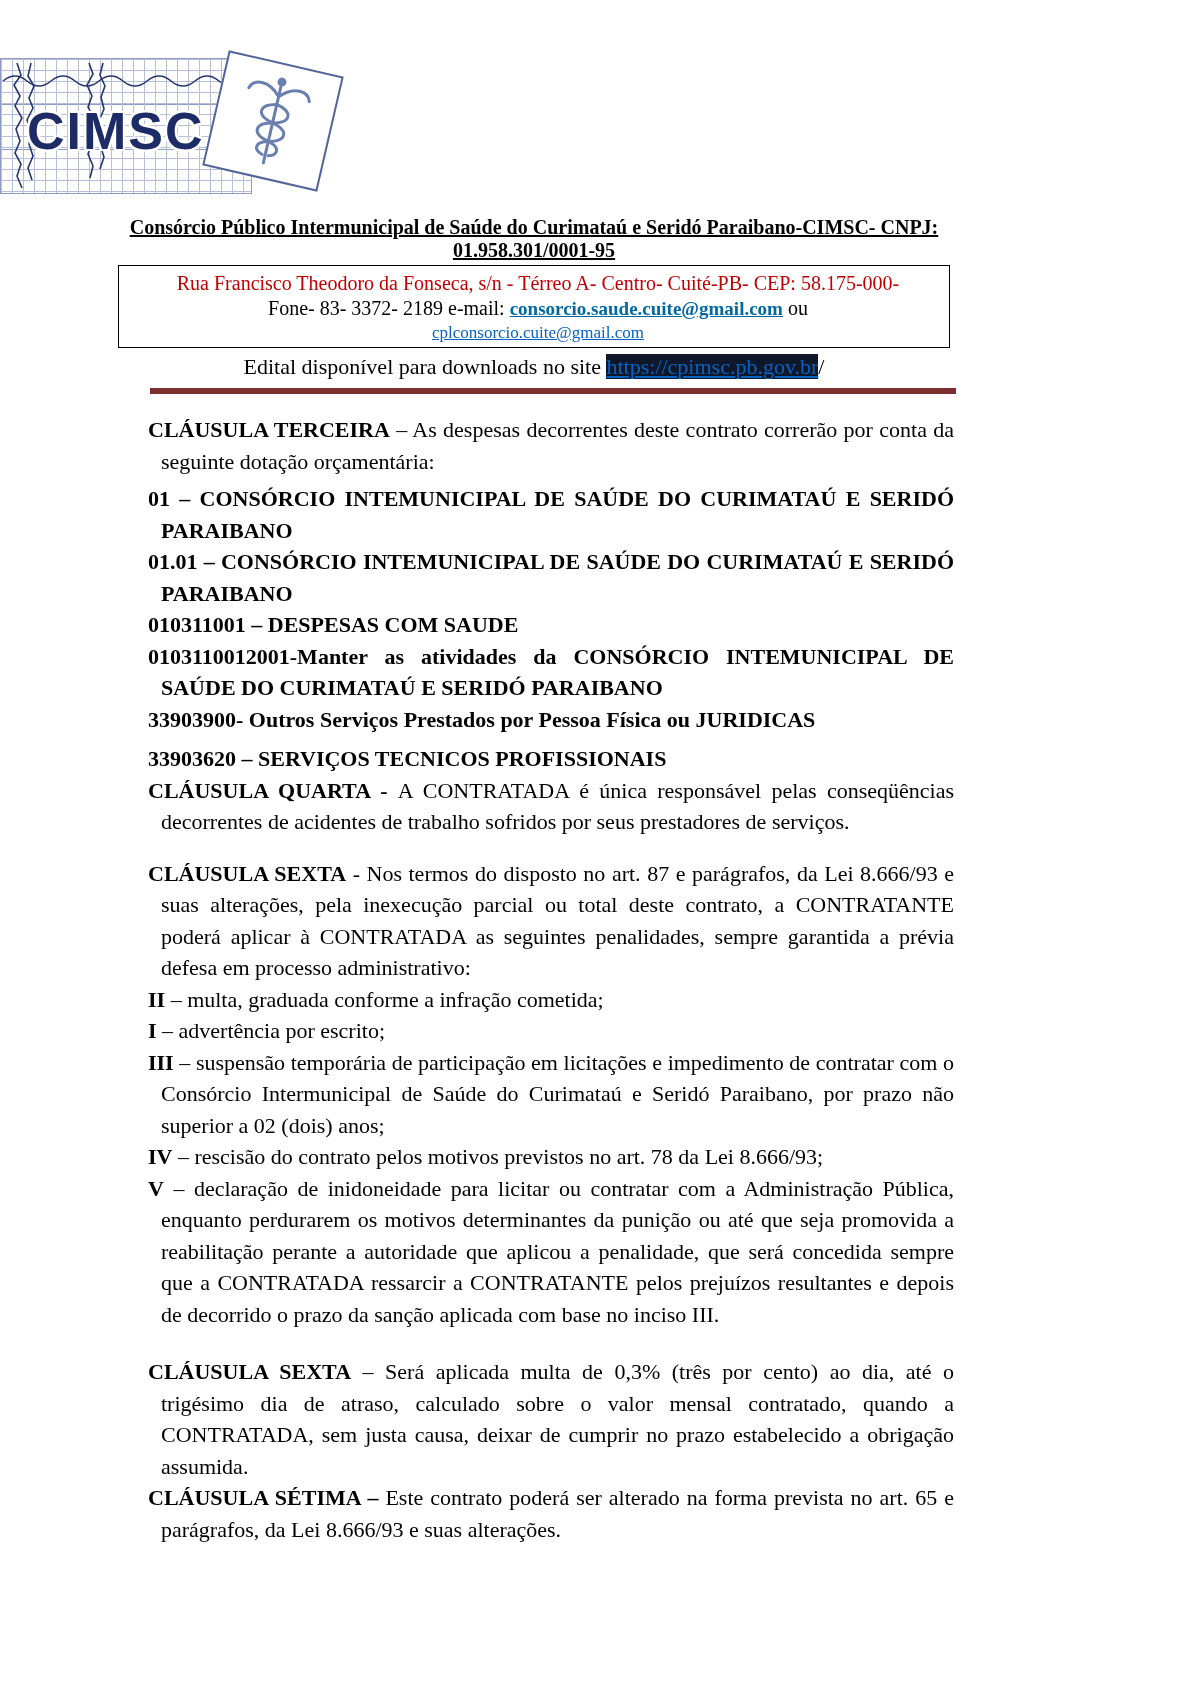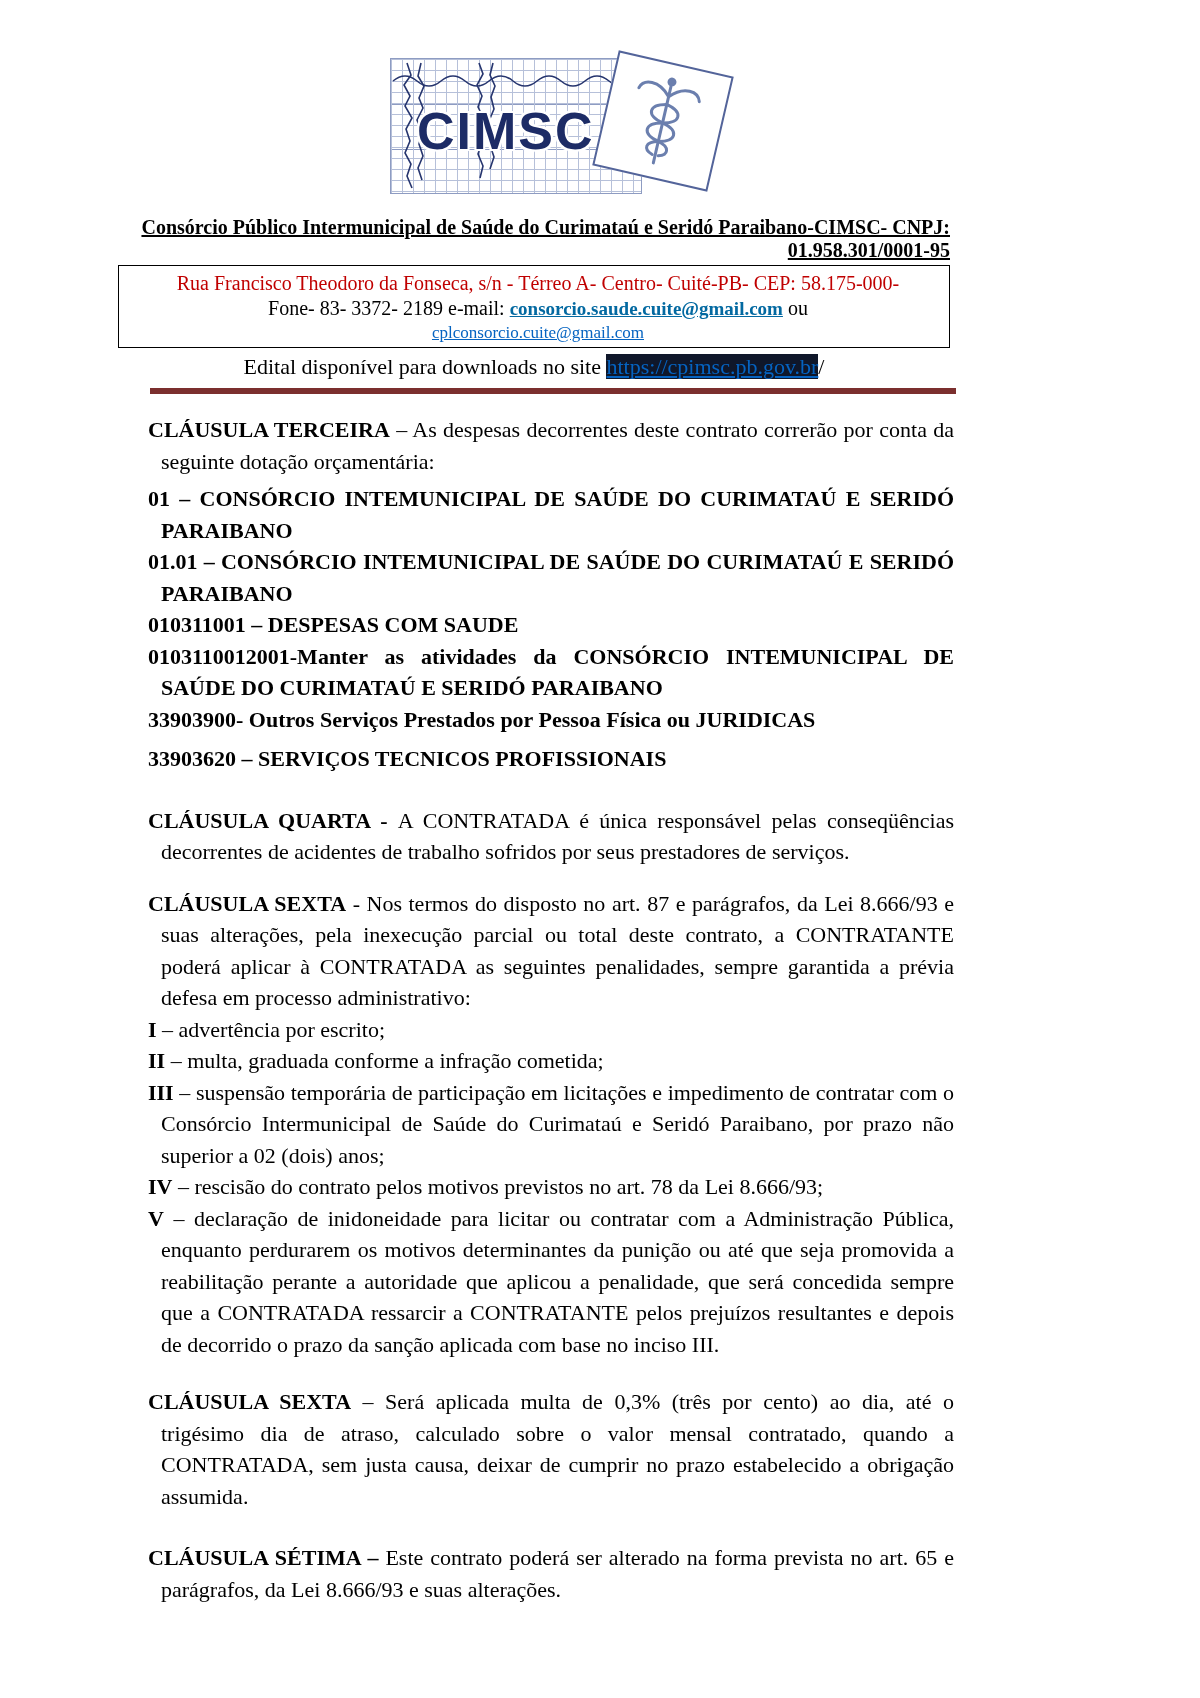--- a/index.html
+++ b/index.html
@@ -8,21 +8,21 @@
     width: 1200px; height: 1698px;
     font-family: "Liberation Serif", serif;
     color: #000;
     position: relative;
   }
   .page { width: 1200px; height: 1698px; overflow: hidden; }
 
   
   .header { padding-top: 58px; }
 
-  .logo { position: relative; width: 332px; height: 152px; margin-left: 390px; }
+  .logo { position: relative; width: 332px; height: 152px; }
   .logo-grid {
     position: absolute; left: 0; top: 0; width: 252px; height: 136px;
     background-color: #fff;
     background-image:
       repeating-linear-gradient(to right, #b6c0d9 0 1px, transparent 1px 11px),
       repeating-linear-gradient(to bottom, #b6c0d9 0 1px, transparent 1px 11px),
       repeating-linear-gradient(to right, #8e9cc2 0 1px, transparent 1px 55px),
       repeating-linear-gradient(to bottom, #8e9cc2 0 1px, transparent 1px 45px);
     border: 1px solid #8e9cc2;
   }
@@ -39,21 +39,20 @@
     width: 118px; height: 118px;
     background: #fff; border: 2px solid #53649a;
     transform: rotate(13deg);
     display: flex; align-items: center; justify-content: center;
   }
 
   .title-block { width: 832px; margin: 6px 0 0 118px; text-align: center; }
   .title-line {
     font-weight: bold; font-size: 20px; line-height: 23px;
     text-decoration: underline;
-    text-align: right;
   }
 
   .contact-box {
     width: 832px; margin: 3px 0 0 118px;
     border: 1px solid #000;
     text-align: center;
     padding: 5px 0 4px 8px;
   }
   .addr-line { color: #c00000; font-size: 20px; line-height: 24px; }
   .phone-line { font-size: 20px; line-height: 27px; }
@@ -78,21 +77,21 @@
   
   .content { width: 806px; margin: 20px 0 0 148px; }
   .para {
     font-size: 22px; line-height: 31.5px;
     text-align: justify;
     padding-left: 13px; text-indent: -13px;
   }
   .b { font-weight: bold; }
   .gap-a { margin-top: 6px; }
   .gap-b { margin-top: 8px; }
-  .gap-c { margin-top: 30px; }
+  .gap-c { }
   .gap-d { margin-top: 20px; }
   .gap-e { margin-top: 26px; }
 </style>
 </head>
 <body>
 
 <div class="page">
 
   <header class="header">
 
@@ -146,22 +145,22 @@
     <p class="para b">01.01 – CONSÓRCIO INTEMUNICIPAL DE SAÚDE DO CURIMATAÚ E SERIDÓ PARAIBANO</p>
     <p class="para b">010311001 – DESPESAS COM SAUDE</p>
     <p class="para b">0103110012001-Manter as atividades da CONSÓRCIO INTEMUNICIPAL DE SAÚDE DO CURIMATAÚ E SERIDÓ PARAIBANO</p>
     <p class="para b">33903900- Outros Serviços Prestados por Pessoa Física ou JURIDICAS</p>
     <p class="para b gap-b">33903620 – SERVIÇOS TECNICOS PROFISSIONAIS</p>
 
     <p class="para gap-c"><span class="b">CLÁUSULA QUARTA - </span><span>A CONTRATADA é única responsável pelas conseqüências decorrentes de acidentes de trabalho sofridos por seus prestadores de serviços.</span></p>
 
     <p class="para gap-d"><span class="b">CLÁUSULA SEXTA</span><span> - Nos termos do disposto no art. 87 e parágrafos, da Lei 8.666/93 e suas alterações, pela inexecução parcial ou total deste contrato, a CONTRATANTE poderá aplicar à CONTRATADA as seguintes penalidades, sempre garantida a prévia defesa em processo administrativo:</span></p>
 
+    <p class="para"><span class="b">II</span><span> – multa, graduada conforme a infração cometida;</span></p>
     <p class="para"><span class="b">I</span><span> – advertência por escrito;</span></p>
-    <p class="para"><span class="b">II</span><span> – multa, graduada conforme a infração cometida;</span></p>
     <p class="para"><span class="b">III</span><span> – suspensão temporária de participação em licitações e impedimento de contratar com o Consórcio Intermunicipal de Saúde do Curimataú e Seridó Paraibano, por prazo não superior a 02 (dois) anos;</span></p>
     <p class="para"><span class="b">IV</span><span> – rescisão do contrato pelos motivos previstos no art. 78 da Lei 8.666/93;</span></p>
     <p class="para"><span class="b">V</span><span> – declaração de inidoneidade para licitar ou contratar com a Administração Pública, enquanto perdurarem os motivos determinantes da punição ou até que seja promovida a reabilitação perante a autoridade que aplicou a penalidade, que será concedida sempre que a CONTRATADA ressarcir a CONTRATANTE pelos prejuízos resultantes e depois de decorrido o prazo da sanção aplicada com base no inciso III.</span></p>
 
     <p class="para gap-e"><span class="b">CLÁUSULA SEXTA</span><span> – Será aplicada multa de 0,3% (três por cento) ao dia, até o trigésimo dia de atraso, calculado sobre o valor mensal contratado, quando a CONTRATADA, sem justa causa, deixar de cumprir no prazo estabelecido a obrigação assumida.</span></p>
 
     <p class="para gap-c"><span class="b">CLÁUSULA SÉTIMA – </span><span>Este contrato poderá ser alterado na forma prevista no art. 65 e parágrafos, da Lei 8.666/93 e suas alterações.</span></p>
 
   </main>
 </div>

